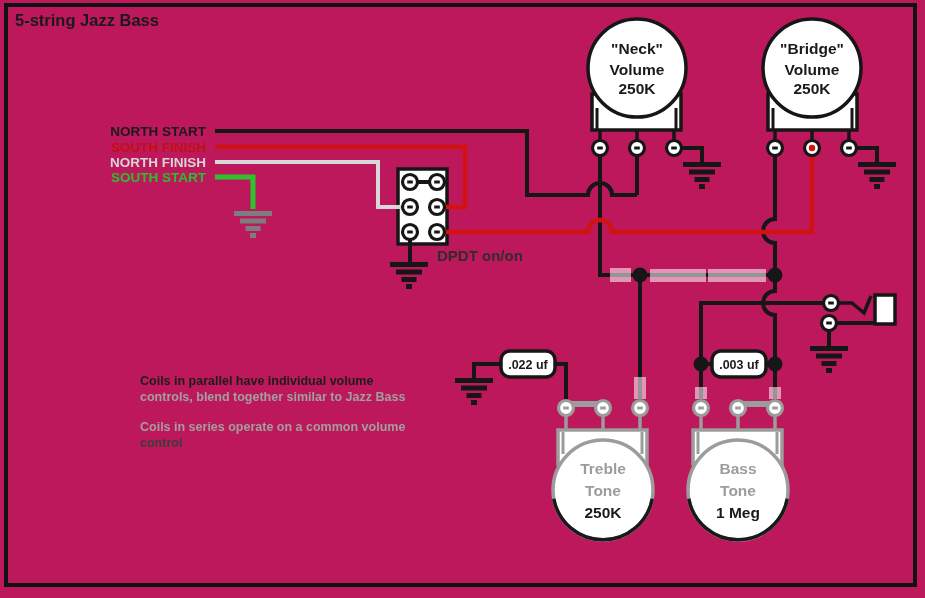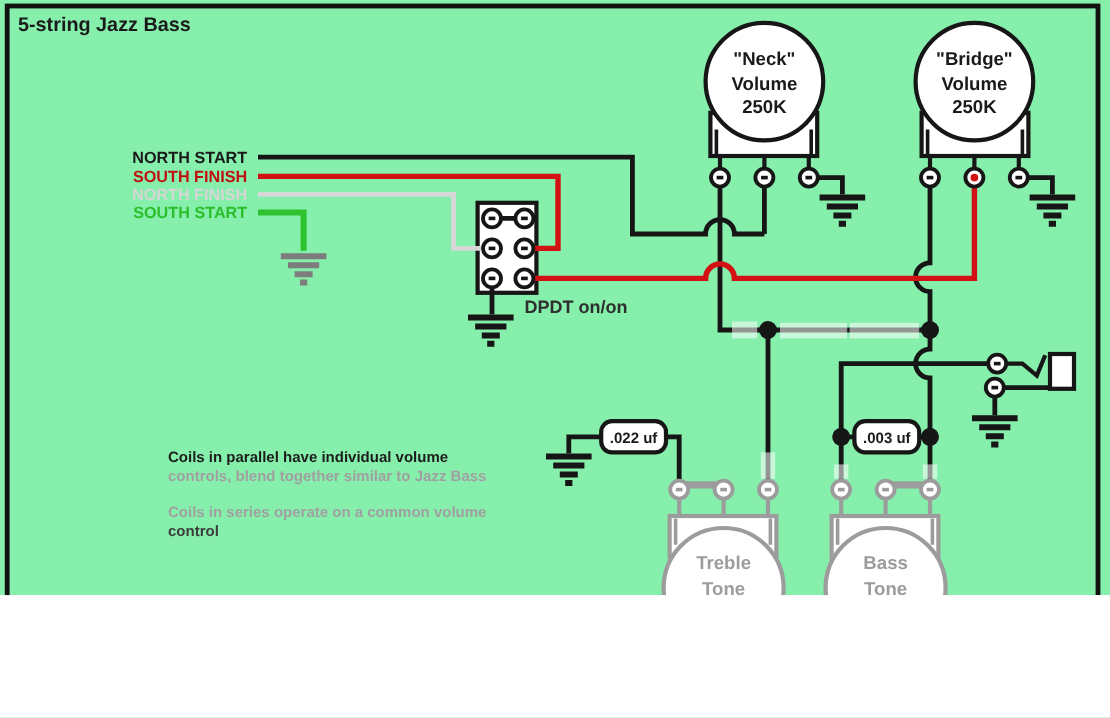--- a/index.html
+++ b/index.html
@@ -1,16 +1,16 @@
 <!DOCTYPE html>
 <html><head>
 <meta charset="utf-8">
 <style>
   html,body{margin:0;padding:0;background:#ffffff;}
-  #stage{position:relative;width:925px;height:496px;background:#86efac;overflow:hidden;
+  #stage{position:relative;width:925px;height:598px;background:#be185d;overflow:hidden;
          font-family:"Liberation Sans", sans-serif;}
   svg text{font-family:"Liberation Sans", sans-serif;}
   .t-bold{font-weight:bold;}
 </style>
 </head>
 <body>
 
 <div id="stage">
 <svg width="925" height="598" viewBox="0 0 925 598">
   <defs>

